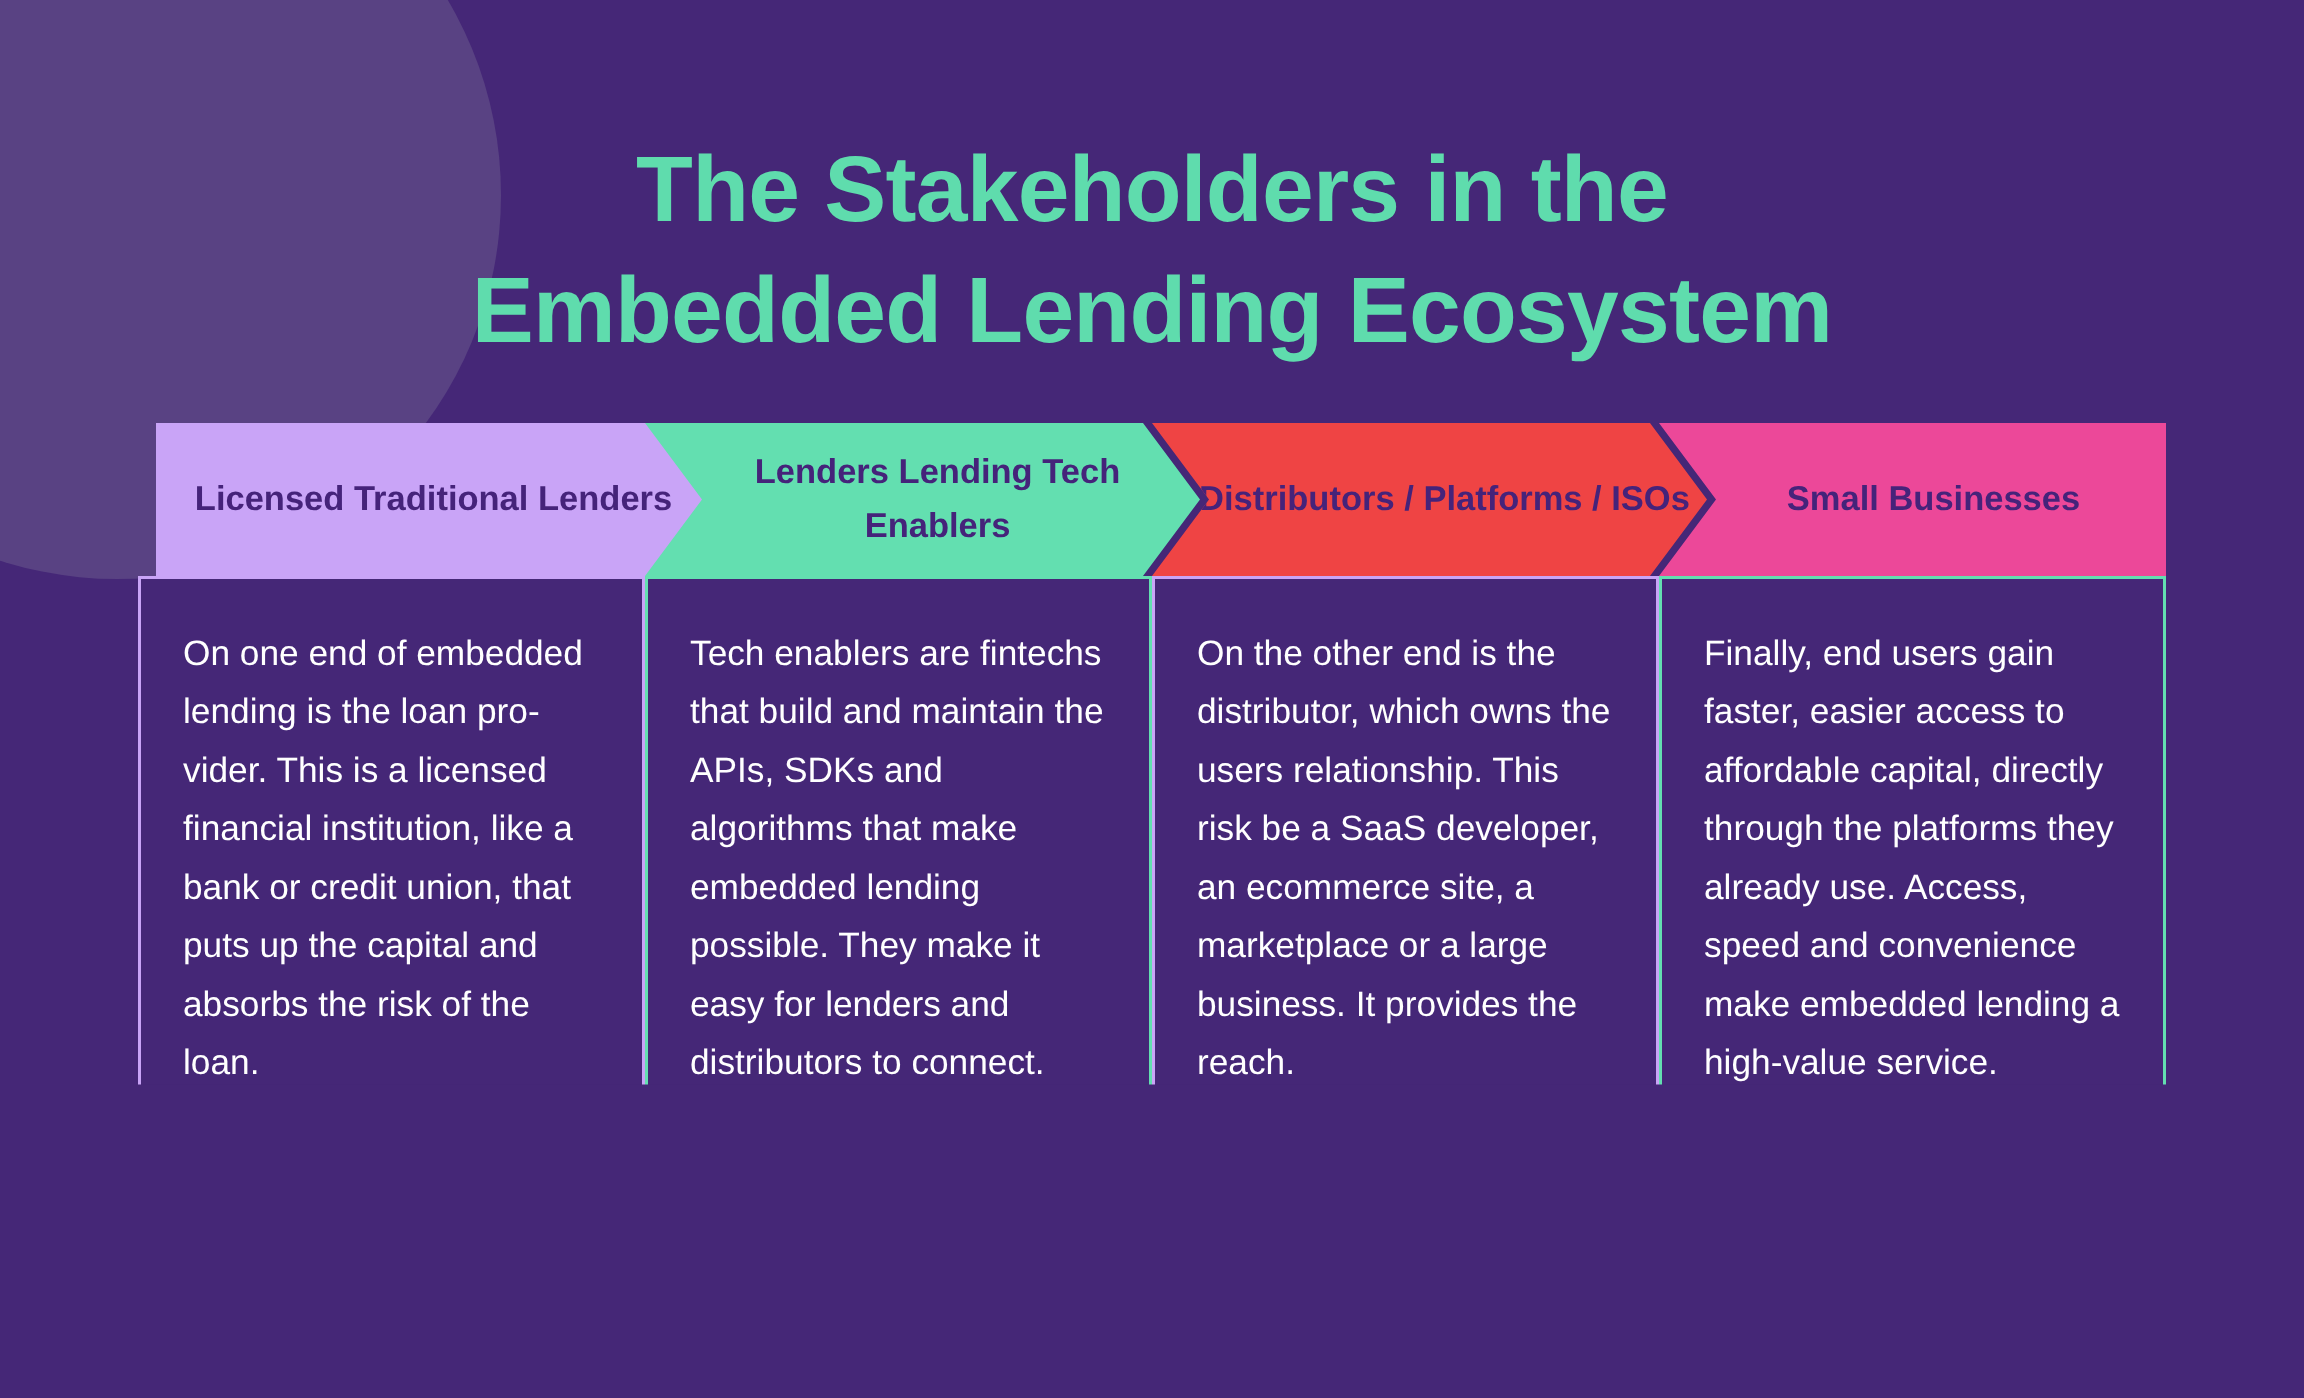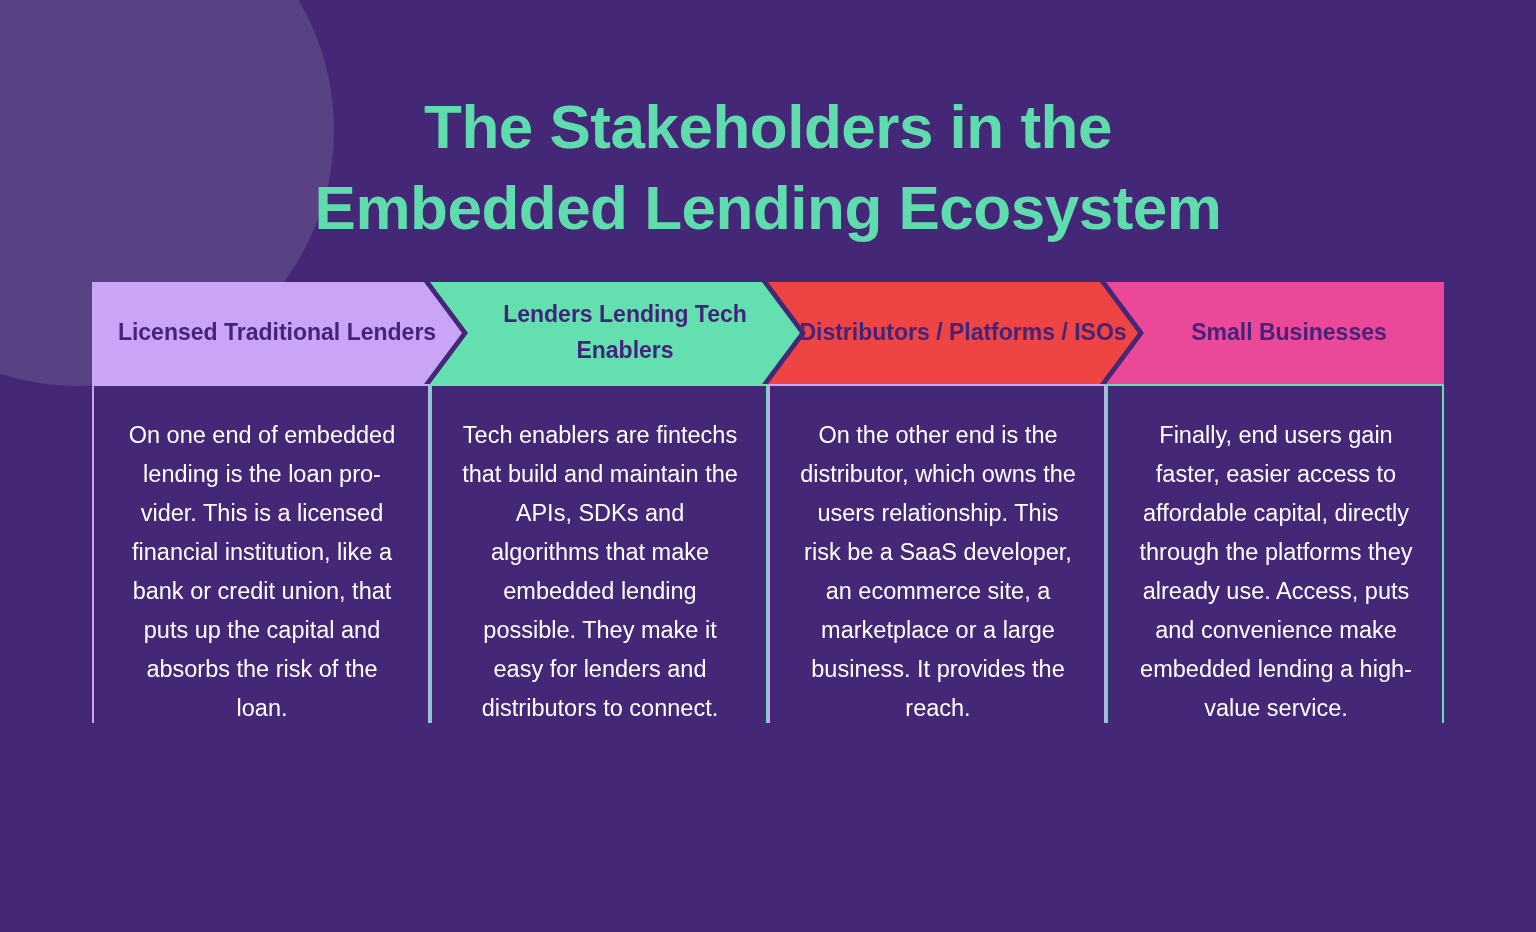--- a/index.html
+++ b/index.html
@@ -88,21 +88,21 @@
     line-height: 1.55;
     text-align: center;
   }
   .chev .chev-label {
     position: relative;
     z-index: 2;
     display: block;
     padding: 0 12px;
   }
   .chev-0 {
-    left: 0;
+    left: 12px;
     width: 370px;
     background: #C9A4F7;
     clip-path: polygon(0 0, 332px 0, 370px 51px, 332px 102px, 0 102px);
   }
   .chev-1 {
     left: 338px;
     width: 370px;
     background: #63DFB0;
     clip-path: polygon(0 0, 332px 0, 370px 51px, 332px 102px, 0 102px, 38px 51px);
   }
@@ -136,21 +136,20 @@
     width: 338px;
     height: 350px;
     box-sizing: border-box;
     background: #452777;
     border: 2px solid #C9A4F7;
     border-bottom-width: 7px;
     padding: 30px 26px 0 28px;
     color: #FFFFFF;
     font-size: 23.5px;
     line-height: 1.66;
-    text-align: center;
   }
   .body-box.accent-green {
     border-color: #63DFB0;
   }
   .box-0 { left: 0; }
   .box-1 { left: 338px; }
   .box-2 { left: 676px; }
   .box-3 { left: 1014px; }
   .body-text { display: block; white-space: pre-line; }
 
@@ -214,21 +213,21 @@
       <div class="body-box box-0">
         <span class="body-text">On one end of embedded lending is the loan pro-vider. This is a licensed financial institution, like a bank or credit union, that puts up the capital and absorbs the risk of the loan.</span>
       </div>
       <div class="body-box box-1 accent-green">
         <span class="body-text">Tech enablers are fintechs that build and maintain the APIs, SDKs and algorithms that make embedded lending possible. They make it easy for lenders and distributors to connect.</span>
       </div>
       <div class="body-box box-2">
         <span class="body-text">On the other end is the distributor, which owns the users relationship. This risk be a SaaS developer, an ecommerce site, a marketplace or a large business. It provides the reach.</span>
       </div>
       <div class="body-box box-3 accent-green">
-        <span class="body-text">Finally, end users gain faster, easier access to affordable capital, directly through the platforms they already use. Access, puts and convenience make embedded lending a high-value service.</span>
+        <span class="body-text">Finally, end users gain faster, easier access to affordable capital, directly through the platforms they already use. Access, speed and convenience make embedded lending a high-value service.</span>
       </div>
     </div>
 
   </div>
 
   <div class="logo">
     <svg class="logo-mark" viewBox="0 0 50 50">
       <defs>
         <linearGradient id="gA" x1="0" y1="0" x2="1" y2="1">
           <stop offset="0%" stop-color="#8FE6B8"></stop>

